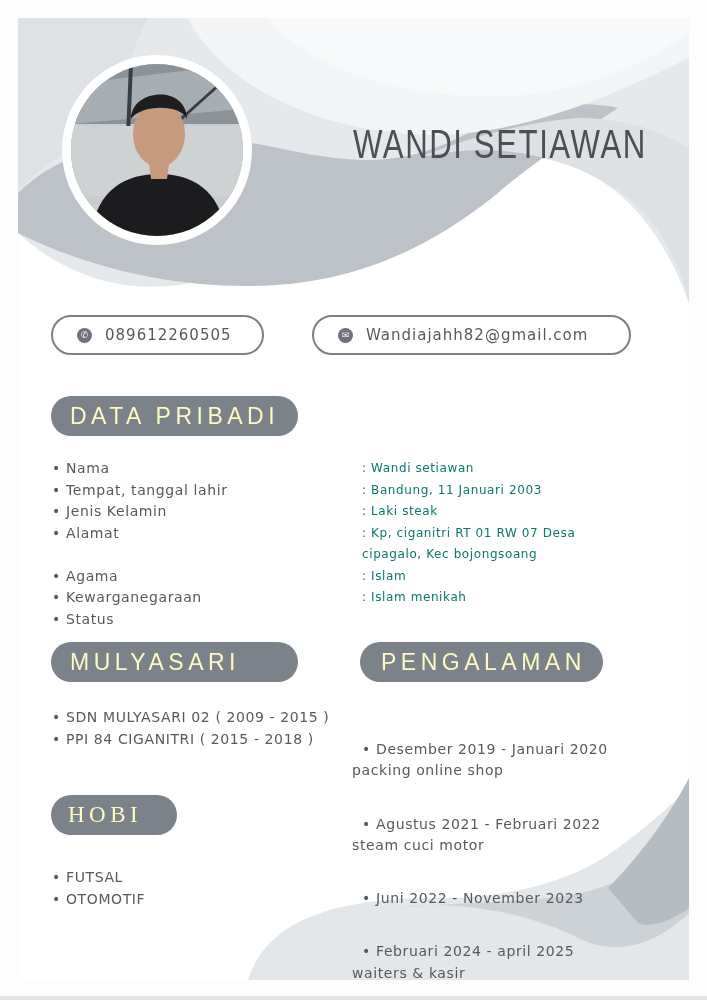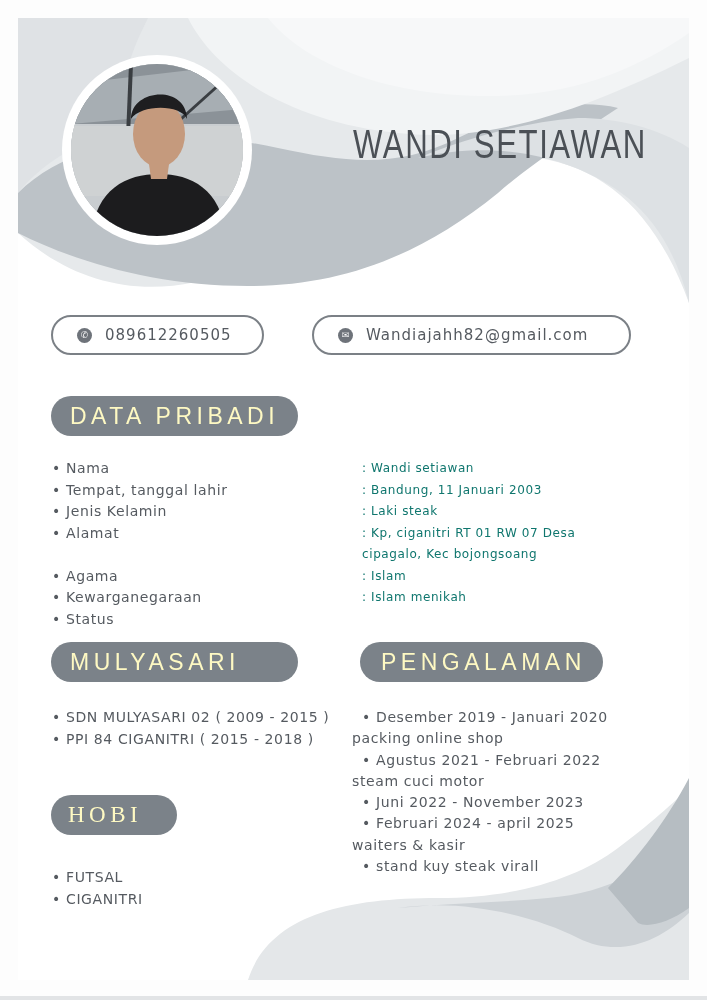--- a/index.html
+++ b/index.html
@@ -42,21 +42,21 @@
     position:absolute; height:40px; border-radius:24px; background:#7b8289; color:#fef9c3;
     font-family:"Liberation Sans", sans-serif; font-size:23px; letter-spacing:4.5px;
     display:flex; align-items:center; box-sizing:border-box; padding-left:19px;
   }
   .list { position:absolute; font-size:14px; letter-spacing:0.6px; color:#555a60; line-height:21.5px; }
   .list .row { position:relative; white-space:nowrap; }
   .bullet { display:inline-block; width:14px; }
   .vals { position:absolute; left:362px; top:458px; font-size:12px; letter-spacing:0.6px; line-height:21.5px; color:#0f766e; }
   .vals .row { white-space:nowrap; }
   .exp { position:absolute; left:352px; top:707px; font-size:14px; letter-spacing:0.6px; line-height:21.3px; color:#555a60; }
-  .exp .period { padding-left:10px; white-space:nowrap; }
+  .exp .period { padding-left:10px; white-space:nowrap;margin-top:32px; }
   .exp .job { white-space:nowrap; }
 </style>
 </head>
 <body>
 
 <div class="page">
   <svg class="bg" width="671" height="962" viewBox="0 0 671 962">
 
     <rect x="0" y="0" width="671" height="290" fill="#ffffff"></rect>
     <path d="M0,0 L671,0 L671,285 C640,200 590,150 520,140 C420,130 330,200 220,250 C140,285 60,270 0,215 Z" fill="#e6e9eb"></path>
@@ -128,21 +128,21 @@
 
 <div class="list" style="left:52px; top:707px;">
   <div class="row"><span class="bullet">•</span><span>SDN MULYASARI 02 ( 2009 - 2015 )</span></div>
   <div class="row"><span class="bullet">•</span><span>PPI 84 CIGANITRI ( 2015 - 2018 )</span></div>
 </div>
 
 <div class="pill" style="left:51px; top:795px; width:126px; padding-left:17px;font-family:Liberation Serif, serif;">HOBI</div>
 
 <div class="list" style="left:52px; top:867px;">
   <div class="row"><span class="bullet">•</span><span>FUTSAL</span></div>
-  <div class="row"><span class="bullet">•</span><span>CIGANITRI</span></div>
+  <div class="row"><span class="bullet">•</span><span>OTOMOTIF</span></div>
 </div>
 
 <div class="exp">
   <div class="period"><span class="bullet">•</span><span>Desember 2019 - Januari 2020</span></div>
   <div class="job">packing online shop</div>
   <div class="period"><span class="bullet">•</span><span>Agustus 2021 - Februari 2022</span></div>
   <div class="job">steam cuci motor</div>
   <div class="period"><span class="bullet">•</span><span>Juni 2022 - November 2023</span></div>
   <div class="period"><span class="bullet">•</span><span>Februari 2024 - april 2025</span></div>
   <div class="job">waiters &amp; kasir</div>

